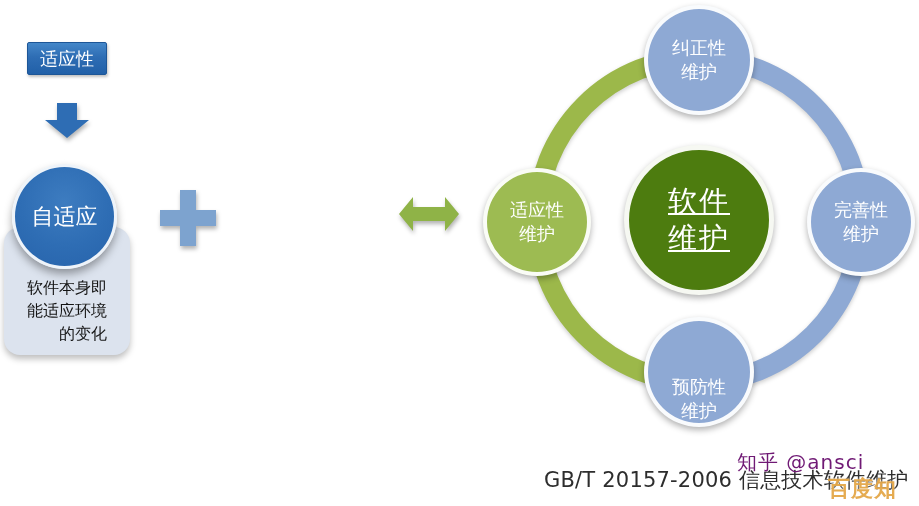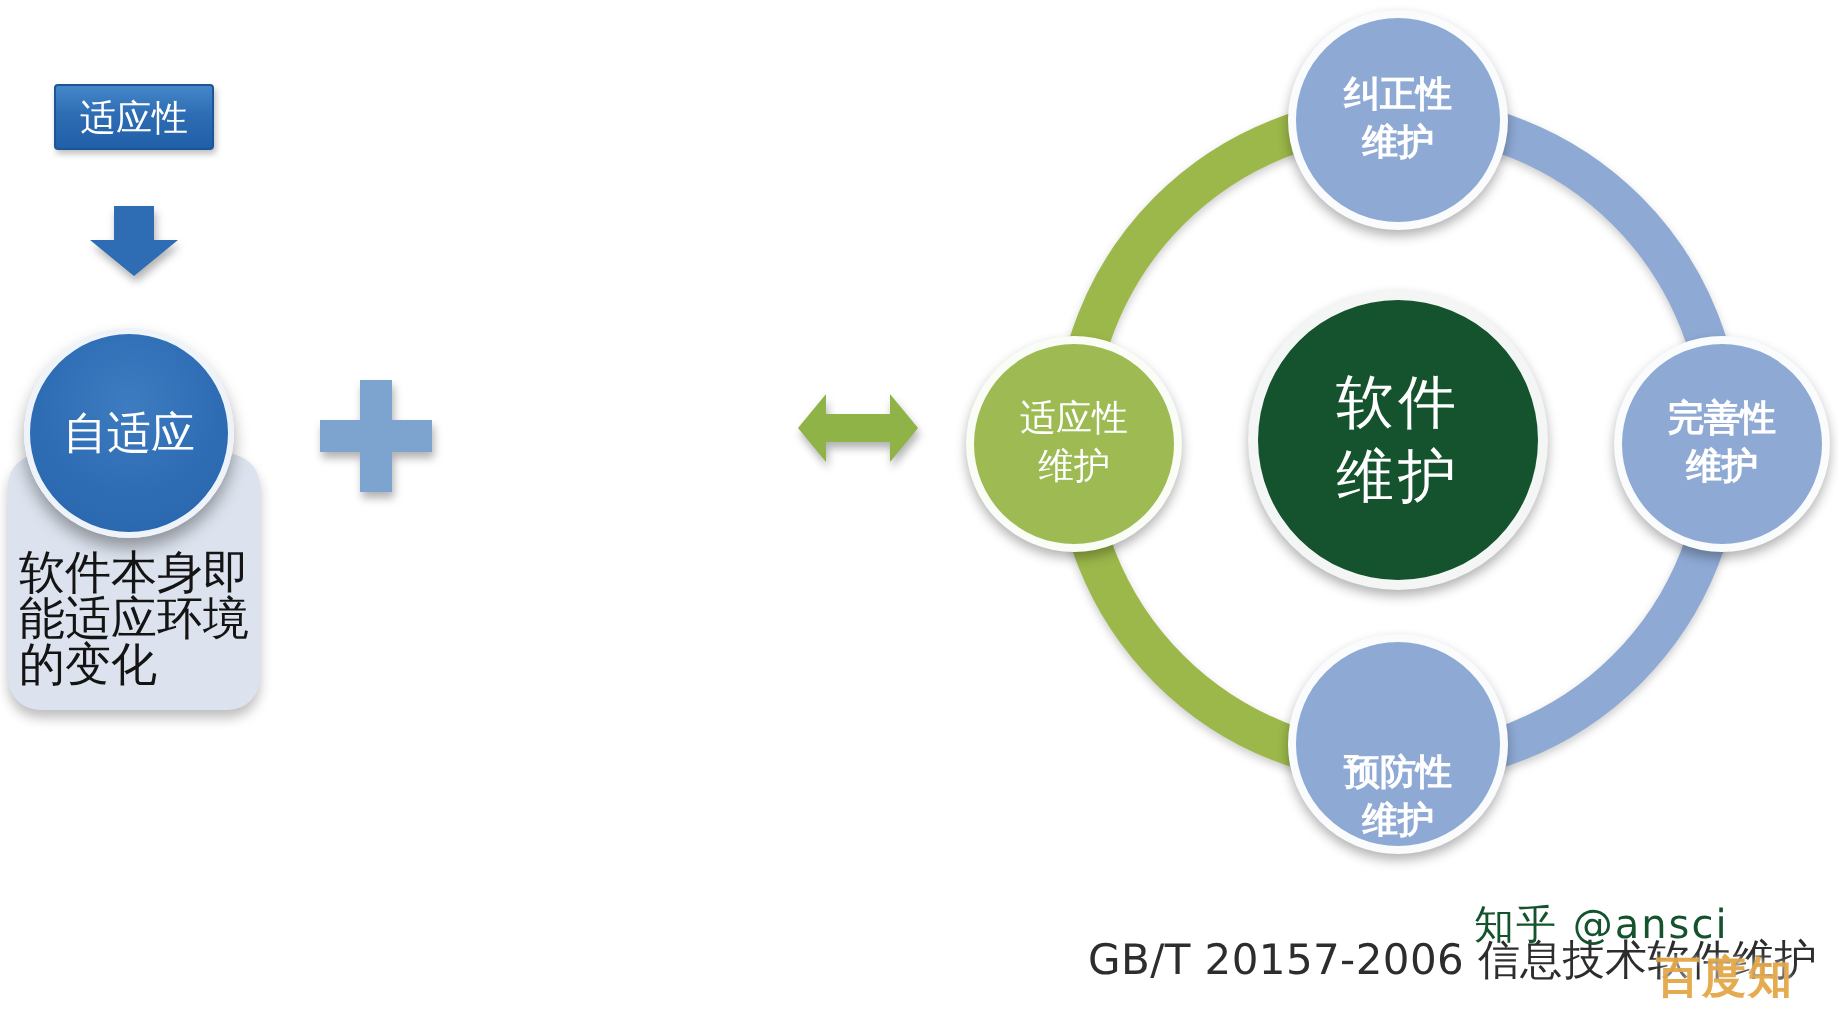--- a/index.html
+++ b/index.html
@@ -30,22 +30,22 @@
   .card {
     top: 227px; width: 126px; height: 128px;
     border-radius: 16px;
     box-shadow: 0 4px 6px rgba(0,0,0,0.25);
     display: flex; align-items: flex-end; justify-content: center;
     padding-bottom: 10px;
   }
   .card-blue { left: 4px; background: #dce3ee; }
   .card-green { left: 241px; background: #e2e4da; }
   .card-text {
-    font-size: 23px; line-height: 23px; color: #141414;
-    text-align: left; white-space: pre-line;
+    font-size: 16px; line-height: 23px; color: #141414;
+    text-align: right; white-space: pre-line;
   }
 
   
   .circle {
     border-radius: 50%;
     display: flex; align-items: center; justify-content: center;
     text-align: center; color: #fff; white-space: pre-line;
   }
   .circle-darkblue {
     left: 12px; top: 164px; width: 105px; height: 105px;
@@ -61,42 +61,42 @@
     box-shadow: 0 5px 8px rgba(0,0,0,0.35);
     font-size: 22px;
   }
 
   
   .cyc {
     border: 4px solid rgba(255,255,255,0.95);
     box-shadow: 0 3px 6px rgba(0,0,0,0.3);
     font-size: 18px; line-height: 24px;
   }
-  .cyc-blue { background: #8ea9d4; font-weight: bold; }
+  .cyc-blue { background: #8ea9d4; }
   .cyc-green { background: #9dbb52; }
   .cyc-top    { left: 644px; top: 5px;   width: 110px; height: 110px; }
   .cyc-right  { left: 807px; top: 168px; width: 108px; height: 108px; }
   .cyc-bottom { left: 644px; top: 317px; width: 110px; height: 110px; align-items: flex-end; }
   .cyc-left   { left: 483px; top: 168px; width: 108px; height: 108px; }
   .cyc-center {
     left: 624px; top: 145px; width: 150px; height: 150px;
     border: 5px solid rgba(255,255,255,0.95);
-    background: #14532d;
-    font-size: 29px; line-height: 37px; letter-spacing: 2px;
+    background: #4d7c0f;
+    font-size: 29px; line-height: 37px; letter-spacing: 2px; text-decoration: underline;
   }
 
   
   .caption {
     left: 544px; top: 466px;
     font-size: 21px; color: #2d2d2d; letter-spacing: 0.2px;
     z-index: 3;
   }
   .wm-zhihu {
     left: 737px; top: 449px;
-    font-size: 20px; color: #14532d; letter-spacing: 1px;
+    font-size: 20px; color: #701a75; letter-spacing: 1px;
     z-index: 4;
   }
   .wm-baidu {
     left: 828px; top: 474px;
     font-size: 22px; font-weight: bold;
     color: rgba(227,164,66,0.92);
     text-shadow: 0 0 3px rgba(255,255,255,0.8);
     letter-spacing: 1px;
     z-index: 5;
   }

